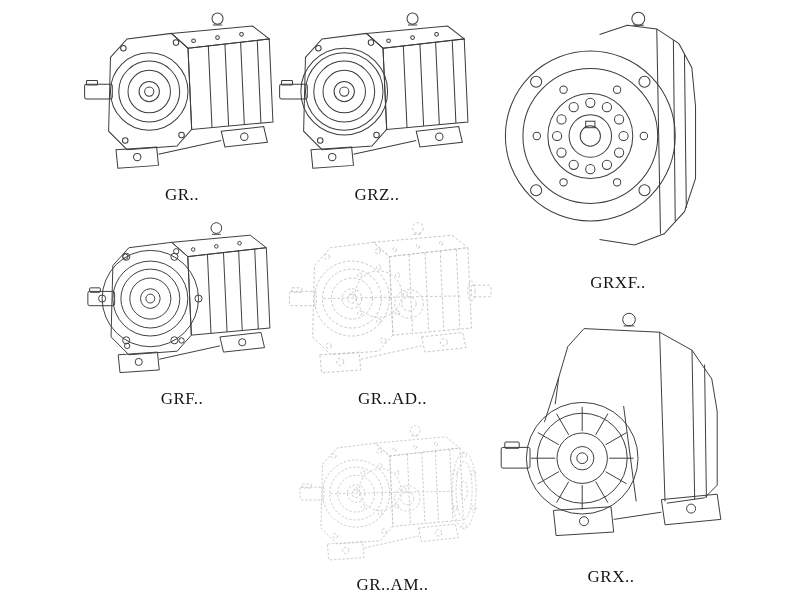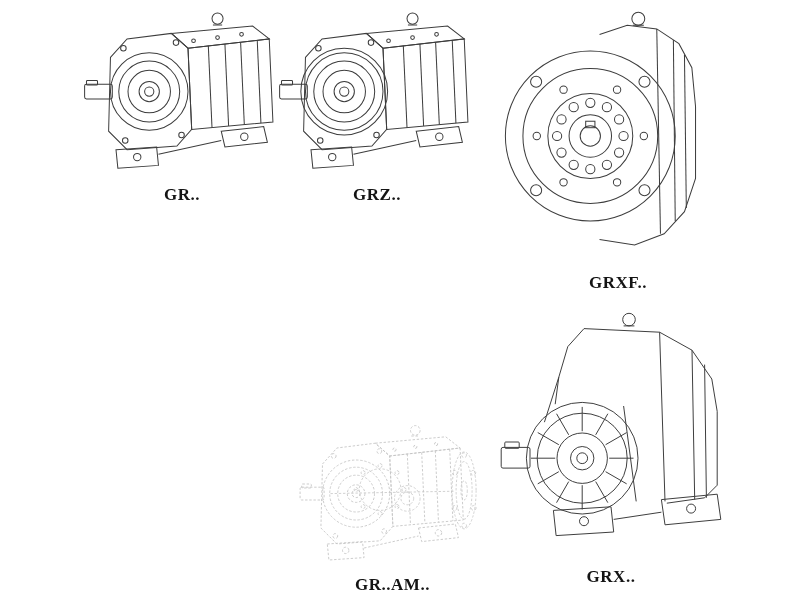--- a/index.html
+++ b/index.html
@@ -2,21 +2,21 @@
 <html><head>
 <meta charset="utf-8">
 <style>
   * { margin:0; padding:0; box-sizing:border-box; }
   html,body { width:800px; height:600px; background:#ffffff; }
   body { font-family:"Liberation Serif", serif; }
   .page { position:relative; width:800px; height:600px; background:#ffffff; overflow:hidden; }
   .cell { position:absolute; display:flex; flex-direction:column; align-items:center; }
   .cell svg.drawing { width:100%; height:calc(100% - 26px); }
   .lbl {
-    margin-top:3px; font-weight:bold; font-size:17px; color:#141414;
+    margin-top:3px; font-weight:normal; font-size:17px; color:#141414;
     letter-spacing:0.5px; text-align:center; white-space:nowrap;
   }
   svg.draw  { color:#3d3d3d; }
   svg.ghost { color:#c5c5c5; stroke-dasharray:3 2.2; }
   .defs-holder { position:absolute; width:0; height:0; overflow:hidden; }
 </style>
 </head>
 <body>
 
 <div class="page">
@@ -151,21 +151,39 @@
         <circle cx="118" cy="108.8" r="5"></circle>
         <circle cx="131.2" cy="122" r="5"></circle>
         <circle cx="100" cy="140" r="23"></circle>
         <circle cx="100" cy="140" r="11"></circle>
         <rect x="95" y="124" width="10" height="7"></rect>
       </g>
     </svg>
     <figcaption class="lbl">GRXF..</figcaption>
   </figure>
 
-
+  <figure class="cell" style="left:72px; top:212px; width:220px; height:200px;">
+    <svg class="drawing draw" viewBox="0 0 215 195" preserveAspectRatio="xMidYMid meet">
+      <use href="#gbx-body" x="0" y="0" width="215" height="195"></use>
+      <use href="#gbx-flange" x="0" y="0" width="215" height="195"></use>
+    </svg>
+    <figcaption class="lbl">GRF..</figcaption>
+  </figure>
+
+  <figure class="cell" style="left:285px; top:212px; width:215px; height:200px;">
+    <svg class="drawing ghost" viewBox="0 0 235 195" preserveAspectRatio="xMidYMid meet">
+      <use href="#gbx-body" x="0" y="0" width="215" height="195"></use>
+      <use href="#gbx-gears" x="0" y="0" width="215" height="195"></use>
+      <g fill="none" stroke="currentColor" stroke-width="1">
+        <rect x="206" y="82" width="22" height="13" rx="2"></rect>
+        <ellipse cx="206" cy="88.5" rx="4" ry="11"></ellipse>
+      </g>
+    </svg>
+    <figcaption class="lbl">GR..AD..</figcaption>
+  </figure>
 
   <figure class="cell" style="left:476px; top:302px; width:270px; height:288px;">
     <svg class="drawing draw" viewBox="0 0 300 280" preserveAspectRatio="xMidYMid meet">
       <g fill="none" stroke="currentColor" stroke-width="1.1">
         <circle cx="170" cy="14" r="7"></circle>
         <line x1="164" y1="21" x2="176" y2="21"></line>
         <path d="M120,24 L204,28 L240,48 L262,80 L268,116 L268,198 L254,212 L212,218"></path>
         <path d="M120,24 L102,44 L92,78 L88,108"></path>
         <line x1="204" y1="28" x2="210" y2="216"></line>
         <line x1="240" y1="48" x2="243" y2="214"></line>

